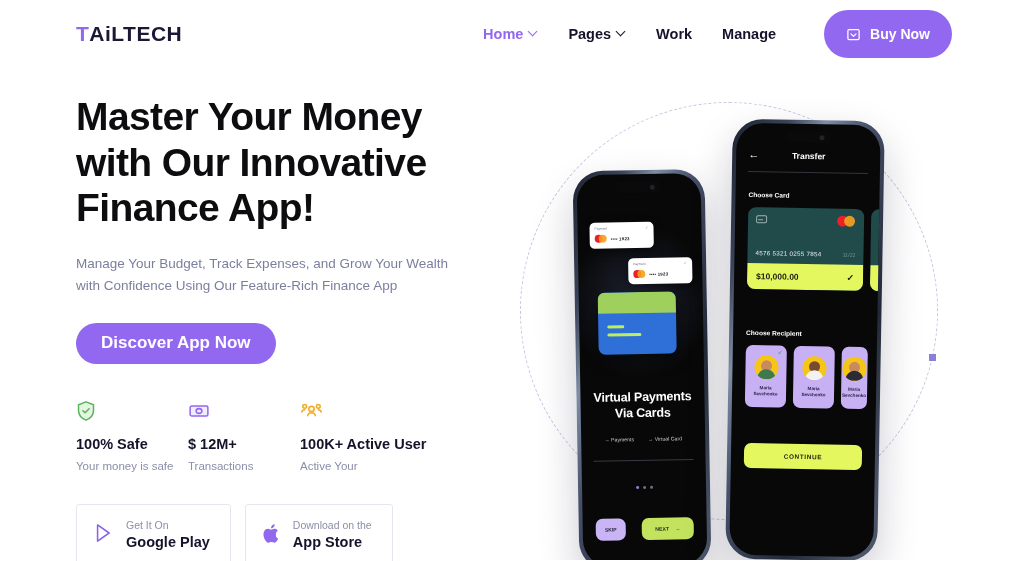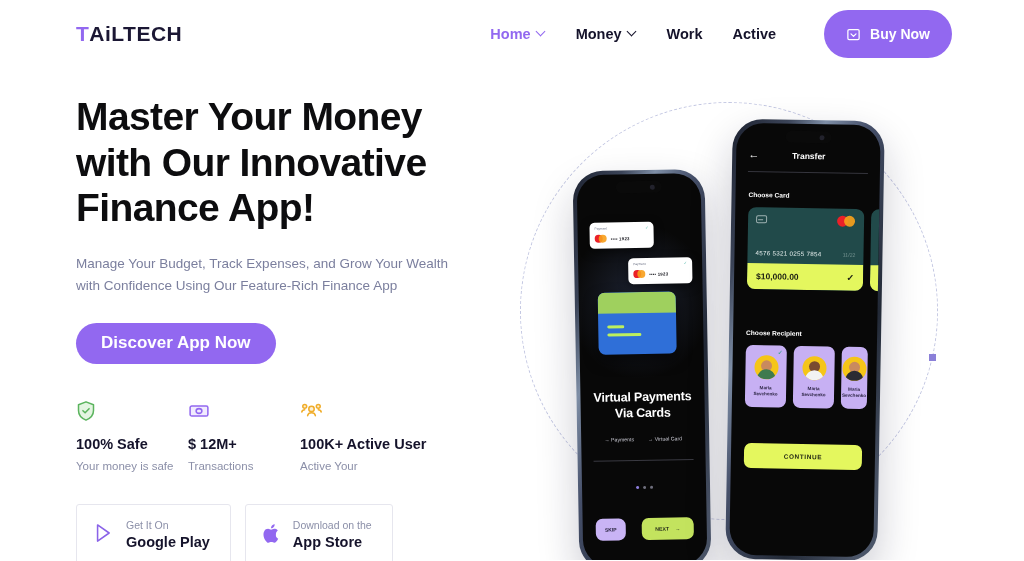--- a/index.html
+++ b/index.html
@@ -488,28 +488,28 @@
       <span class="rest">Ai</span>
       <span class="rest">LTECH</span>
   </div>
 
   <nav class="nav">
     <div class="nav-item active">
       <span>Home</span>
       <span class="chev"></span>
     </div>
     <div class="nav-item">
-      <span>Money</span>
+      <span>Pages</span>
       <span class="chev"></span>
     </div>
     <div class="nav-item">
       <span>Work</span>
     </div>
     <div class="nav-item">
-      <span>Active</span>
+      <span>Manage</span>
     </div>
 
     <button class="buy-btn">
       <span>
         <svg width="15" height="15" viewBox="0 0 24 24" fill="none" stroke="#fff" stroke-width="2" stroke-linecap="round" stroke-linejoin="round">
           <rect x="3" y="4" width="18" height="16" rx="2"></rect>
           <path d="M8 11l4 4 4-4"></path>
         </svg>
       </span>
       <span>Buy Now</span>

